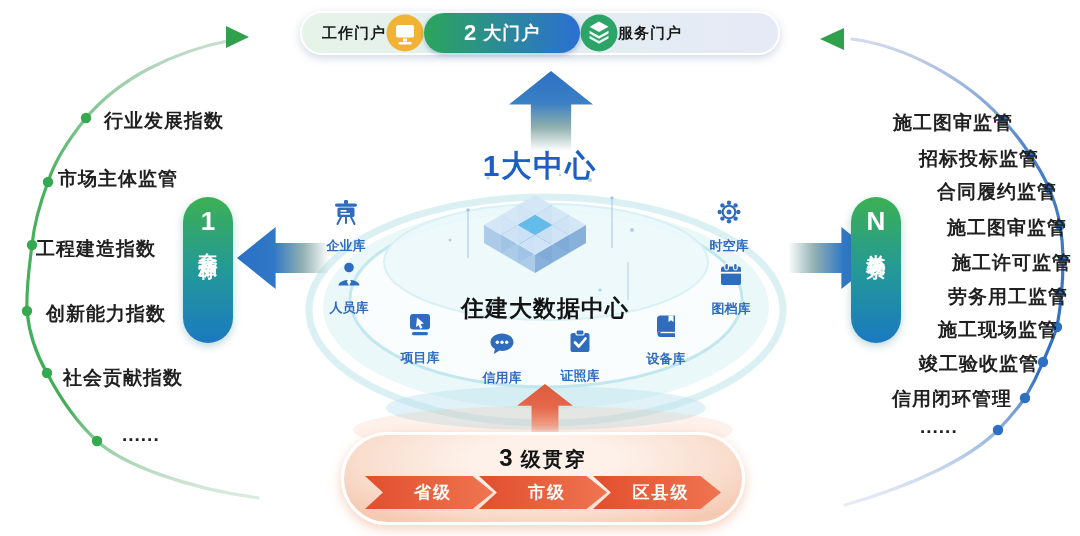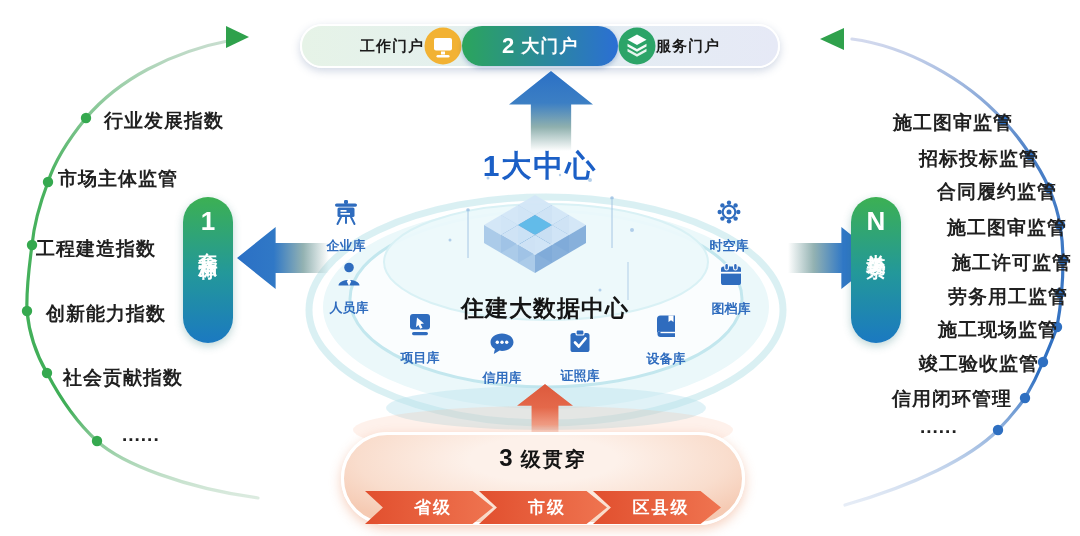--- a/index.html
+++ b/index.html
@@ -2,24 +2,24 @@
 <html><head>
 <meta charset="utf-8">
 <style>
   html,body{margin:0;padding:0;background:#fff}
   body{width:1080px;height:536px;overflow:hidden;font-family:"Liberation Sans",sans-serif}
   .stage{position:relative;width:1080px;height:536px;background:#fff}
   .abs{position:absolute}
   .bg{position:absolute;left:0;top:0}
 
   
-  .portal{left:300px;top:24px;width:480px;height:44px;border-radius:23px;
+  .portal{left:300px;top:11px;width:480px;height:44px;border-radius:23px;
     background:linear-gradient(90deg,#e6f3e7,#e3eef2 50%,#e6e9f6);
     border:2px solid #fff;box-shadow:0 3px 9px rgba(110,130,170,.32);
-    display:flex;align-items:center;justify-content:center;padding:0 20px;box-sizing:border-box}
+    display:flex;align-items:center;justify-content:flex-start;padding:0 20px;box-sizing:border-box}
   .portal-label{font-size:15px;font-weight:800;color:#1a1a1a;letter-spacing:1px;white-space:nowrap}
   .picon{width:38px;height:38px;flex:0 0 auto}
   .portal-pill{width:156px;height:40px;border-radius:20px;
     background:linear-gradient(90deg,#2ba55c,#2b6fd4);
     display:flex;align-items:center;justify-content:center;gap:7px;color:#fff;
     box-shadow:0 2px 5px rgba(40,90,160,.35)}
   .portal-pill .num{font-size:22px;font-weight:800}
   .portal-pill .txt{font-size:18px;font-weight:800;letter-spacing:1px}
 
   
@@ -54,21 +54,21 @@
   .list-item{font-size:19px;font-weight:700;color:#202020;letter-spacing:1px;white-space:nowrap}
 
   
   .bottom-pill{left:341px;top:432px;width:404px;height:93px;border-radius:47px;
     background:radial-gradient(ellipse 62% 85% at 50% 28%,#fdf1ea 30%,#f9ddcd 75%,#f5cab3 100%);
     border:3px solid #fff;box-shadow:0 4px 12px rgba(235,150,110,.45);box-sizing:border-box;
     display:flex;flex-direction:column;align-items:center;padding-top:9px}
   .bp-title{display:flex;align-items:baseline;gap:8px;color:#141414}
   .bp-title .num{font-size:24px;font-weight:800}
   .bp-title .txt{font-size:20px;font-weight:800;letter-spacing:2px}
-  .chevrons{display:flex;margin-top:18px}
+  .chevrons{display:flex;margin-top:3px}
   .chev{width:128px;height:33px;margin-left:-14px;
     background:linear-gradient(90deg,#e14f2e,#ef7450);
     clip-path:polygon(0% 0%,84% 0%,100% 50%,84% 100%,0% 100%,14% 50%);
     display:flex;align-items:center;justify-content:center;color:#fff;font-size:17px;font-weight:800;letter-spacing:2px;
     padding-left:8px;box-sizing:border-box}
   .chev:first-child{margin-left:0}
 </style>
 </head>
 <body>
 

